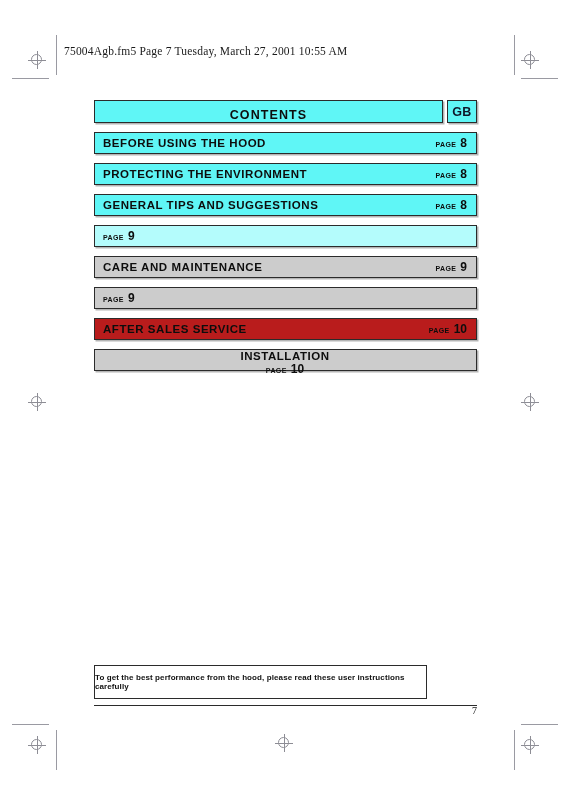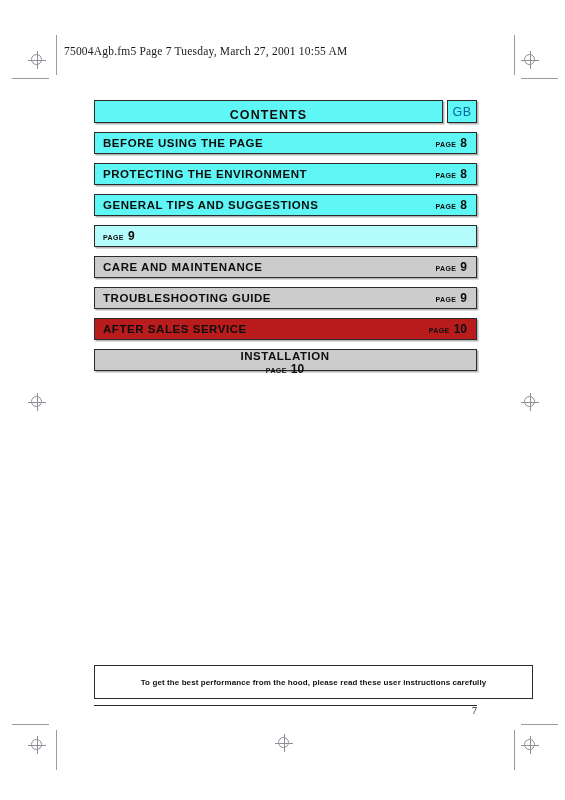--- a/index.html
+++ b/index.html
@@ -96,22 +96,22 @@
     background: #5ff6f6;
     border: 1px solid #2b2b2b;
     box-shadow: 1.5px 1.5px 0 rgba(120,120,120,0.55);
     display: flex;
     align-items: center;
     justify-content: center;
     box-sizing: border-box;
   }
   .lang-box span {
     font-size: 12.5px;
-    font-weight: normal;
-    color: #0369a1;
+    font-weight: bold;
+    color: #0f172a;
     letter-spacing: 0.5px;
   }
 
   .toc-row {
     margin-top: 9px;
     height: 22px;
     border: 1px solid #2b2b2b;
     box-shadow: 1.5px 1.5px 0 rgba(120,120,120,0.55);
     box-sizing: border-box;
     display: flex;
@@ -142,21 +142,21 @@
     font-size: 12px;
     font-weight: bold;
     color: #0d0d0d;
   }
 
   
   .note-box {
     position: absolute;
     left: 94px;
     top: 665px;
-    width: 439px;
+    width: 333px;
     height: 34px;
     border: 1px solid #2b2b2b;
     box-sizing: border-box;
     display: flex;
     align-items: center;
     justify-content: center;
     background: #ffffff;
   }
   .note-box span {
     font-size: 8px;
@@ -240,21 +240,21 @@
     <div class="title-box">
       <span>CONTENTS</span>
     </div>
     <div class="lang-box">
       <span>GB</span>
     </div>
   </div>
 
   <div id="toc-list">
       <div class="toc-row" style="background: rgb(95, 246, 246);">
-        <div class="toc-label">BEFORE USING THE PAGE</div>
+        <div class="toc-label">BEFORE USING THE HOOD</div>
         <div class="toc-pageblock">
           <span class="toc-pageword">PAGE</span>
           <span class="toc-pagenum">8</span>
         </div>
       </div>
       <div class="toc-row" style="background: rgb(95, 246, 246);">
         <div class="toc-label">PROTECTING THE ENVIRONMENT</div>
         <div class="toc-pageblock">
           <span class="toc-pageword">PAGE</span>
           <span class="toc-pagenum">8</span>
@@ -274,21 +274,20 @@
         </div>
       </div>
       <div class="toc-row" style="background: rgb(204, 204, 204);">
         <div class="toc-label">CARE AND MAINTENANCE</div>
         <div class="toc-pageblock">
           <span class="toc-pageword">PAGE</span>
           <span class="toc-pagenum">9</span>
         </div>
       </div>
       <div class="toc-row" style="background: rgb(204, 204, 204);">
-        <div class="toc-label">TROUBLESHOOTING GUIDE</div>
         <div class="toc-pageblock">
           <span class="toc-pageword">PAGE</span>
           <span class="toc-pagenum">9</span>
         </div>
       </div>
       <div class="toc-row" style="background: #b91c1c;">
         <div class="toc-label">AFTER SALES SERVICE</div>
         <div class="toc-pageblock">
           <span class="toc-pageword">PAGE</span>
           <span class="toc-pagenum">10</span>

